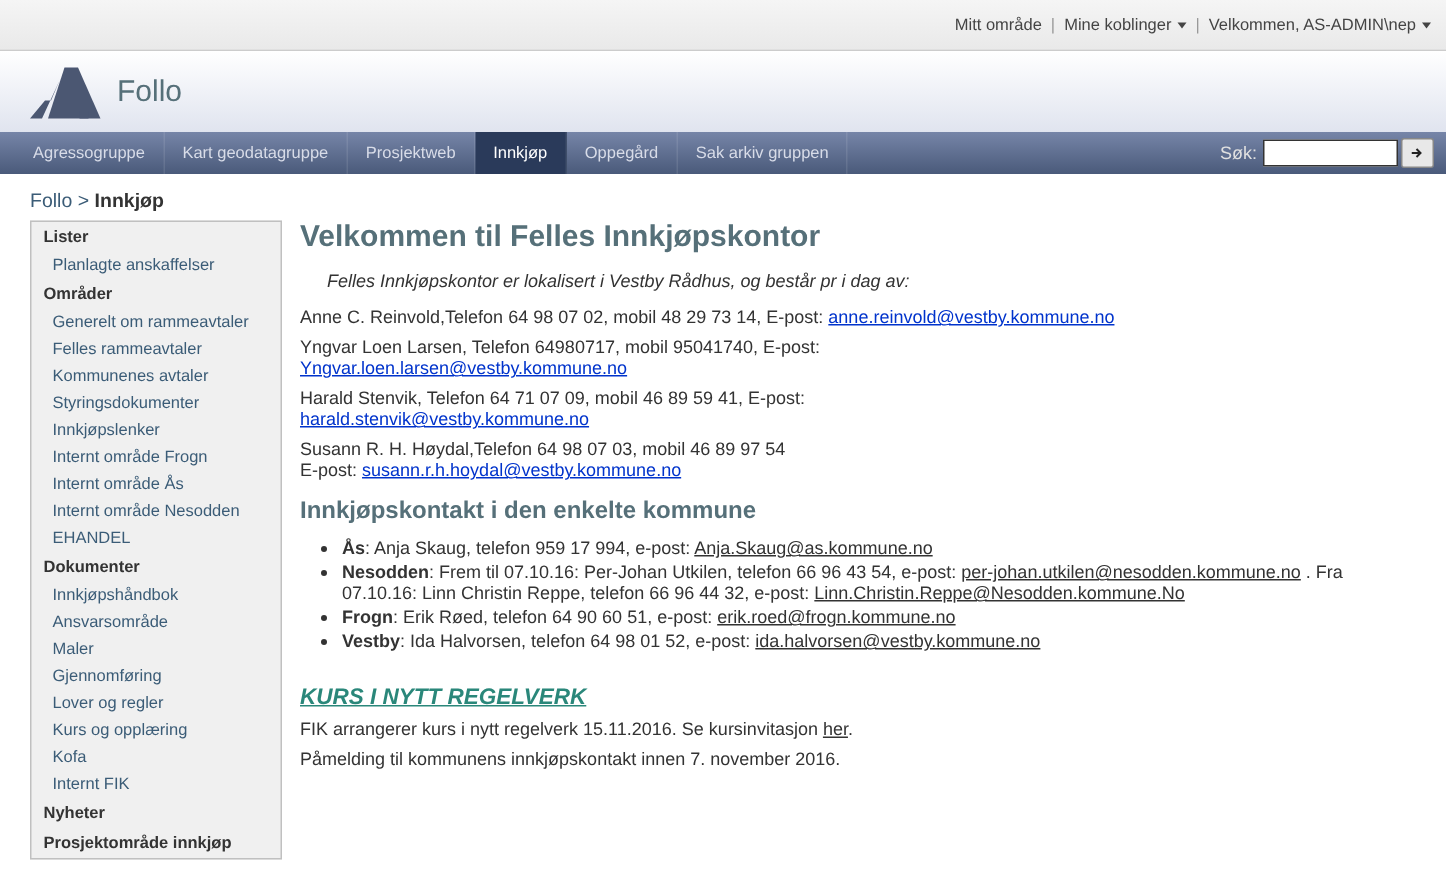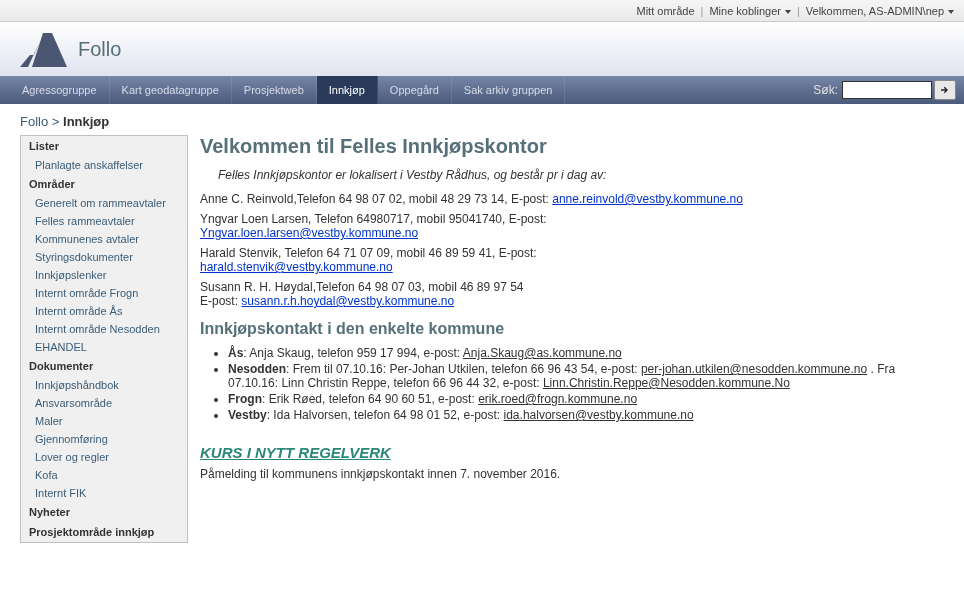--- a/index.html
+++ b/index.html
@@ -22,21 +22,21 @@
       background: #fff;
       width: 964px;
     }
     .shadow-wrap {
       box-shadow: 0 2px 8px rgba(0,0,0,0.25);
     }
     
     .utility {
       background: linear-gradient(#f5f5f5, #e9e9e9);
       border-bottom: 1px solid #ccc;
-      height: 22px;
+      height: 34px;
       padding: 0 10px;
       display: flex;
       justify-content: flex-end;
       align-items: center;
       font-size: 11px;
       color: #444;
       gap: 6px;
     }
     .utility .sep { color: #999; }
     .utility a { color: #444; text-decoration: none; cursor: pointer; }
@@ -244,20 +244,21 @@
         <a class="side-link">Internt område Frogn</a>
         <a class="side-link">Internt område Ås</a>
         <a class="side-link">Internt område Nesodden</a>
         <a class="side-link">EHANDEL</a>
         <div class="side-head">Dokumenter</div>
         <a class="side-link">Innkjøpshåndbok</a>
         <a class="side-link">Ansvarsområde</a>
         <a class="side-link">Maler</a>
         <a class="side-link">Gjennomføring</a>
         <a class="side-link">Lover og regler</a>
+        <a class="side-link">Kurs og opplæring</a>
         <a class="side-link">Kofa</a>
         <a class="side-link">Internt FIK</a>
         <div class="side-head">Nyheter</div>
         <div class="side-head">Prosjektområde innkjøp</div>
       </div>
 
     <div class="content">
       <h1>Velkommen til Felles Innkjøpskontor</h1>
       <p class="intro">Felles Innkjøpskontor er lokalisert i Vestby Rådhus, og består pr i dag av:</p>
 
@@ -272,17 +273,20 @@
       <ul id="contacts-container">
           <li><b>Ås</b>: Anja Skaug, telefon 959 17 994, e-post: <a style="color: rgb(51, 51, 51);">Anja.Skaug@as.kommune.no</a></li>
           <li><b>Nesodden</b>: Frem til 07.10.16: Per-Johan Utkilen, telefon 66 96 43 54, e-post: <a style="color: rgb(51, 51, 51);">per-johan.utkilen@nesodden.kommune.no</a> . Fra 07.10.16: Linn Christin Reppe, telefon 66 96 44 32, e-post: <a style="color: rgb(51, 51, 51);">Linn.Christin.Reppe@Nesodden.kommune.No</a></li>
           <li><b>Frogn</b>: Erik Røed, telefon 64 90 60 51, e-post: <a style="color: rgb(51, 51, 51);">erik.roed@frogn.kommune.no</a></li>
           <li><b>Vestby</b>: Ida Halvorsen, telefon 64 98 01 52, e-post: <a style="color: rgb(51, 51, 51);">ida.halvorsen@vestby.kommune.no</a></li>
         </ul>
 
       <p style="margin-top:22px;">
         <a class="kurs-link">KURS I NYTT REGELVERK</a>
       </p>
+      <p class="italic">
+        <span>FIK arrangerer kurs i nytt regelverk 15.11.2016. Se kursinvitasjon </span><a style="color:#333;">her</a><span>.</span>
+      </p>
       <p class="italic">Påmelding til kommunens innkjøpskontakt innen 7. november 2016.</p>
     </div>
   </div>
 
 </div>
 
 </body></html>

